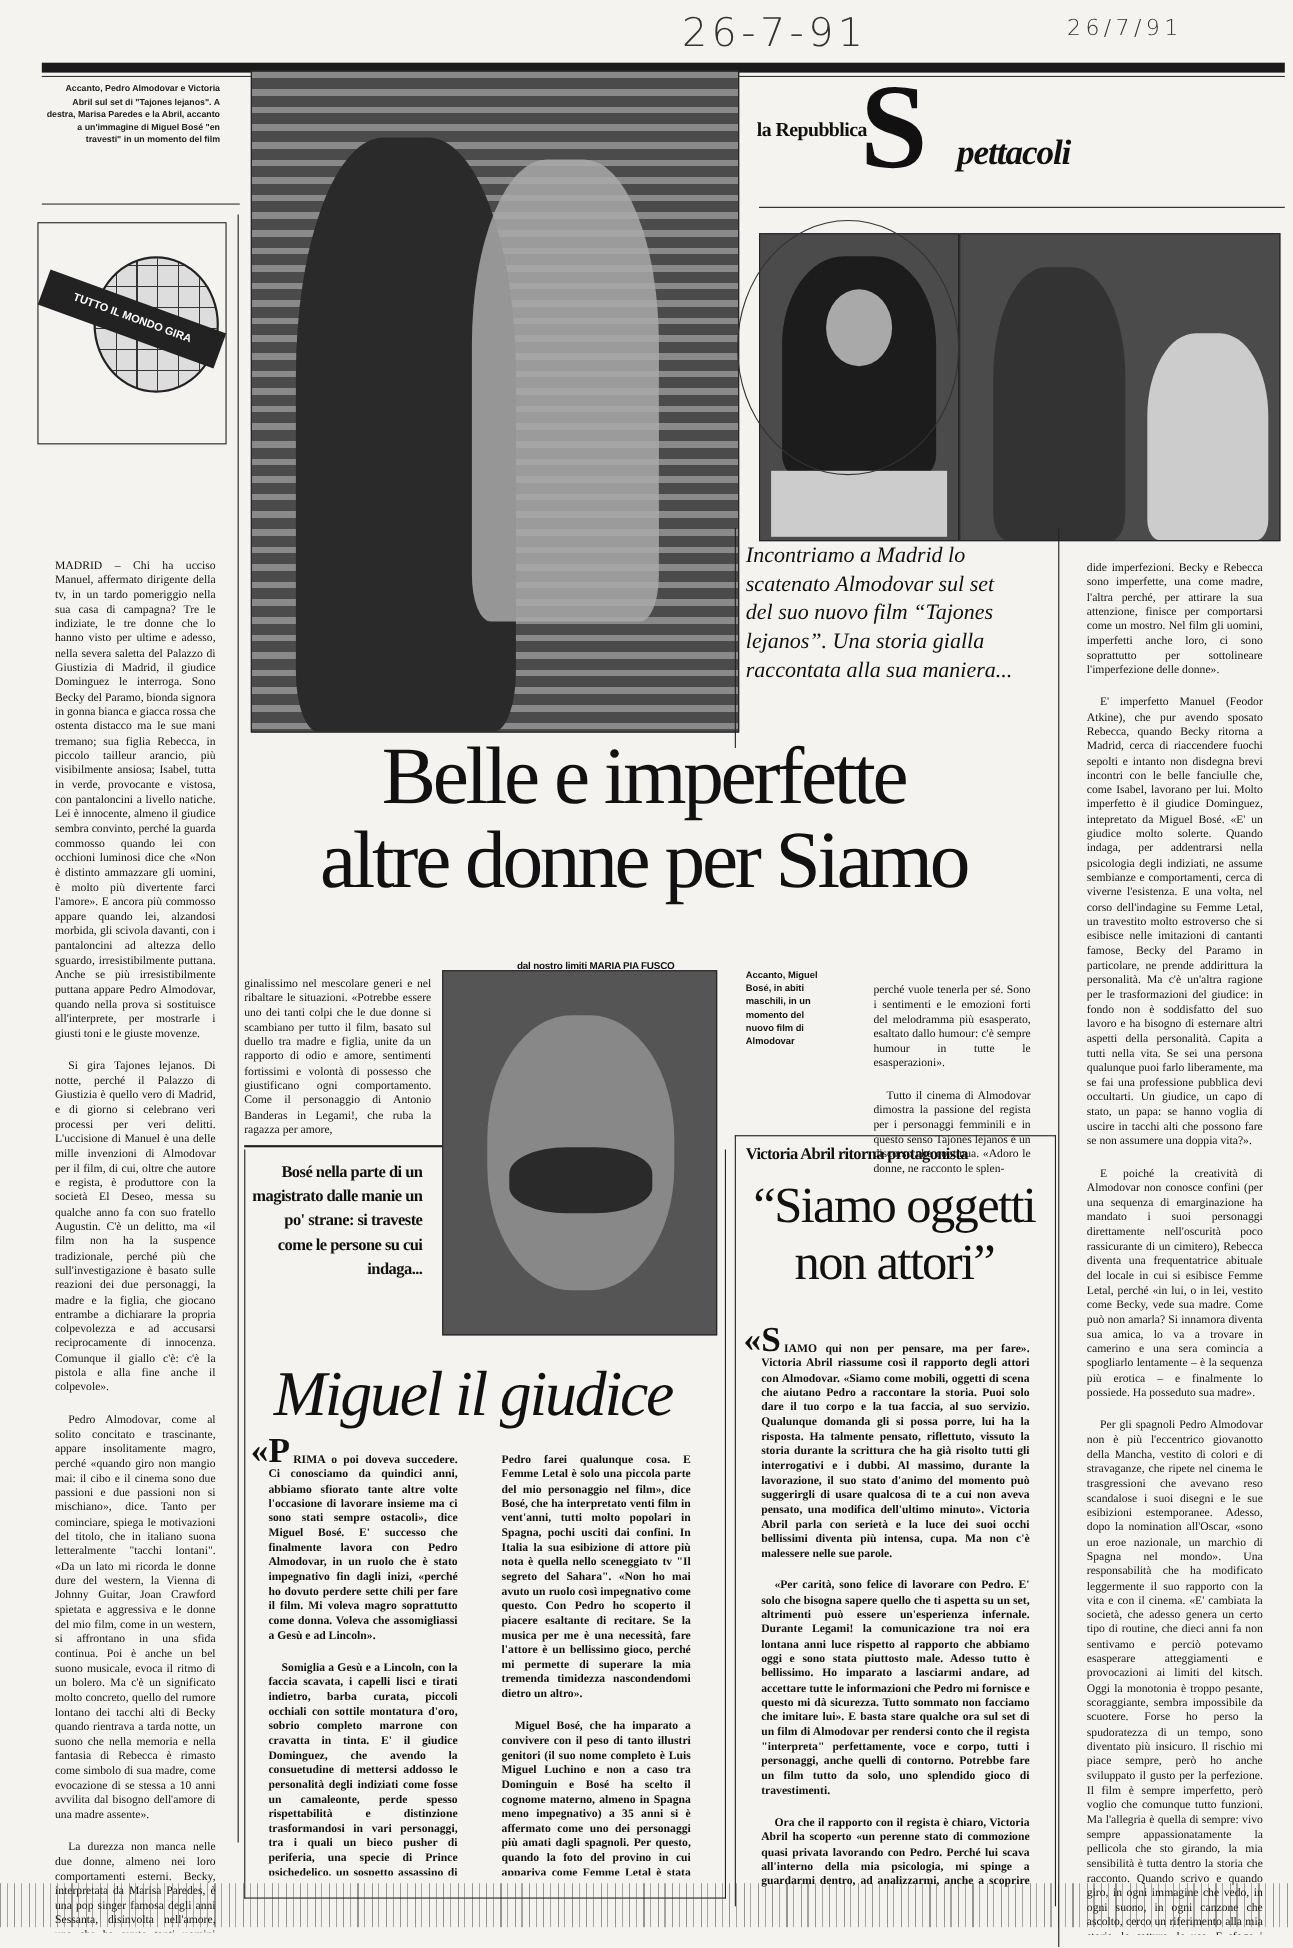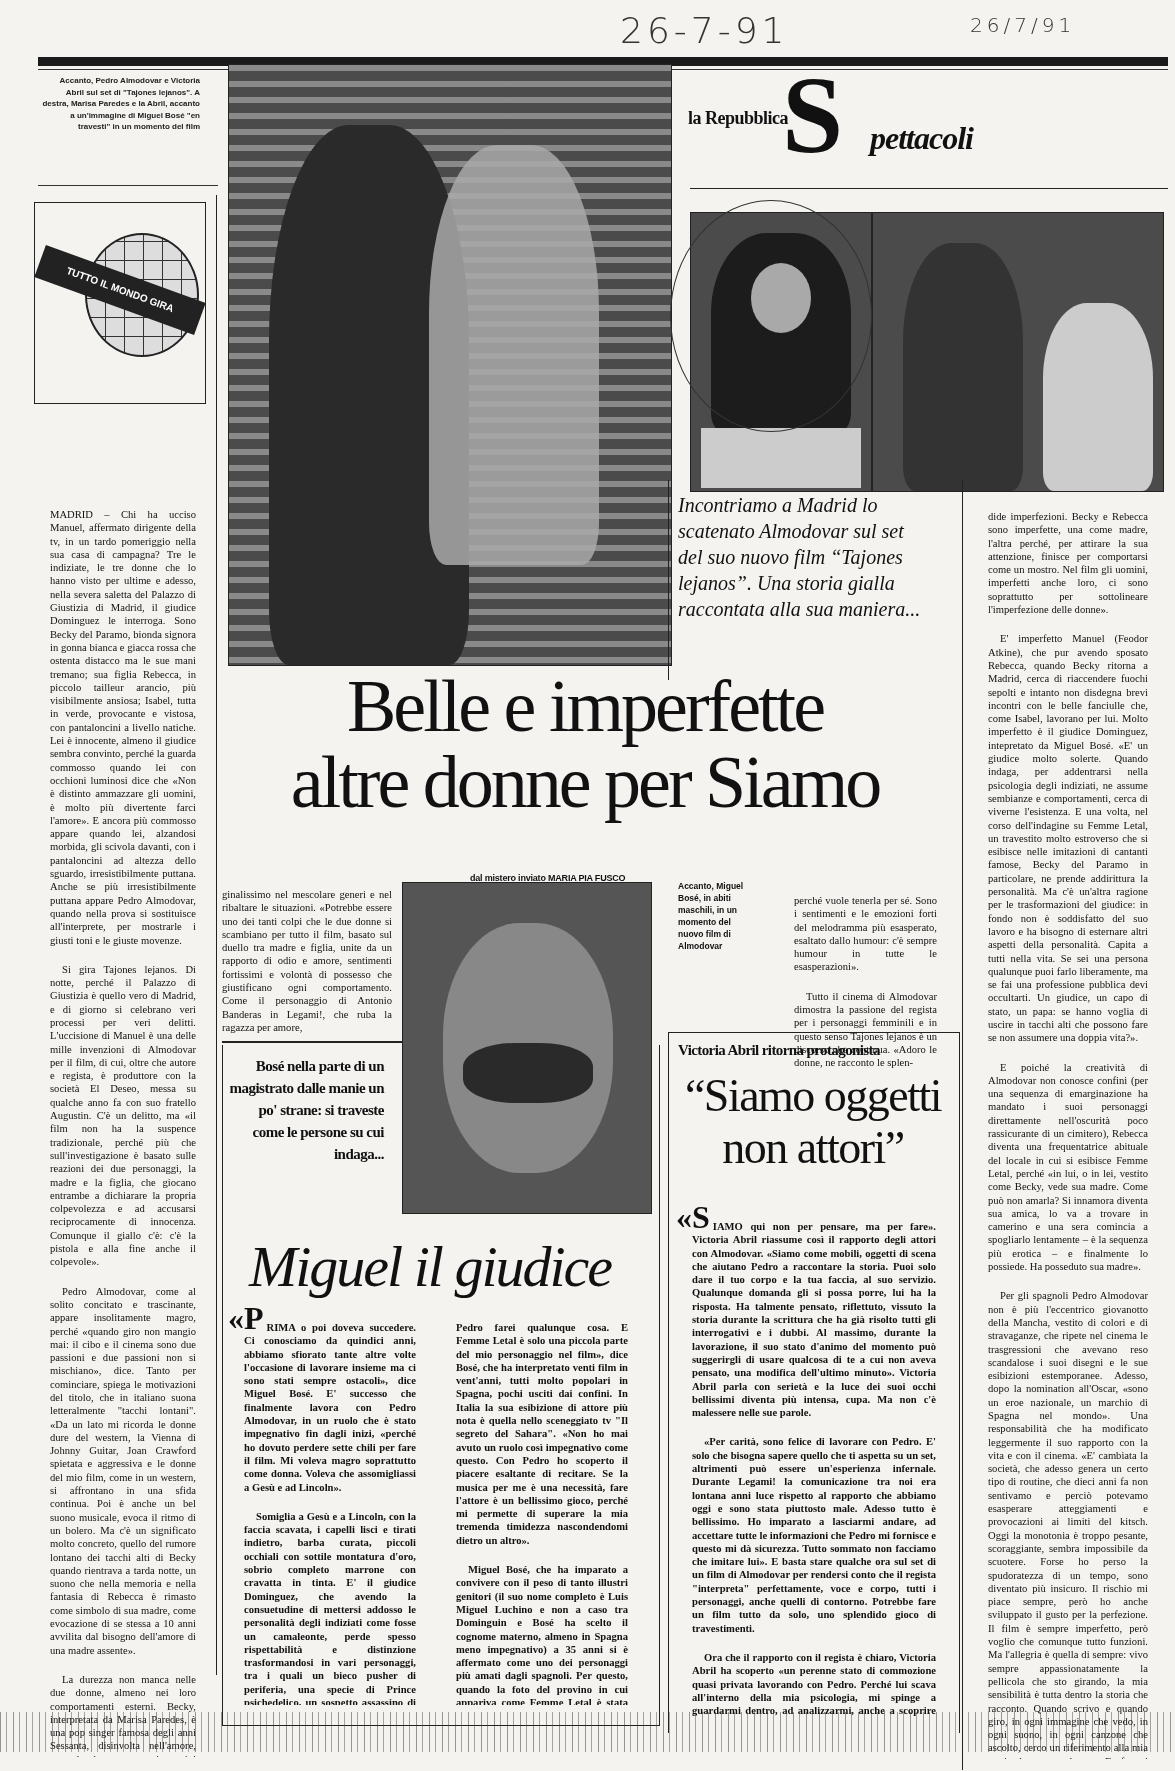--- a/index.html
+++ b/index.html
@@ -87,21 +87,21 @@
   <p>Si gira Tajones lejanos. Di notte, perché il Palazzo di Giustizia è quello vero di Madrid, e di giorno si celebrano veri processi per veri delitti. L'uccisione di Manuel è una delle mille invenzioni di Almodovar per il film, di cui, oltre che autore e regista, è produttore con la società El Deseo, messa su qualche anno fa con suo fratello Augustin. C'è un delitto, ma «il film non ha la suspence tradizionale, perché più che sull'investigazione è basato sulle reazioni dei due personaggi, la madre e la figlia, che giocano entrambe a dichiarare la propria colpevolezza e ad accusarsi reciprocamente di innocenza. Comunque il giallo c'è: c'è la pistola e alla fine anche il colpevole».</p>
   <p>Pedro Almodovar, come al solito concitato e trascinante, appare insolitamente magro, perché «quando giro non mangio mai: il cibo e il cinema sono due passioni e due passioni non si mischiano», dice. Tanto per cominciare, spiega le motivazioni del titolo, che in italiano suona letteralmente "tacchi lontani". «Da un lato mi ricorda le donne dure del western, la Vienna di Johnny Guitar, Joan Crawford spietata e aggressiva e le donne del mio film, come in un western, si affrontano in una sfida continua. Poi è anche un bel suono musicale, evoca il ritmo di un bolero. Ma c'è un significato molto concreto, quello del rumore lontano dei tacchi alti di Becky quando rientrava a tarda notte, un suono che nella memoria e nella fantasia di Rebecca è rimasto come simbolo di sua madre, come evocazione di se stessa a 10 anni avvilita dal bisogno dell'amore di una madre assente».</p>
   <p>La durezza non manca nelle due donne, almeno nei loro comportamenti esterni. Becky, interpretata da Marisa Paredes, è una pop singer famosa degli anni Sessanta, disinvolta nell'amore, una che ha avuto tanti uomini quanti "dischi d'oro" e che non ha esitato ad abbandonare sua figlia. Rebecca, Victoria Abril, dopo aver trascorso l'adolescenza a fare di tutto per imitare sua madre, accumulando un fallimento dopo l'altro, si afferma come anchorwoman. La sua vita è sposata con Manuel, e non è un mistero che Manuel sia stato uno dei loro tempi di amanti di Becky. E quando Manuel viene ammazzato, è lei a dare la notizia in tv, e, per renderla più com-</p>
 </div>
 <div class="abs vline" style="left:216px;top:195px;height:1480px;"></div>
 
 <div class="abs headline">
   <div>Belle e imperfette</div>
   <div>altre donne per Siamo</div>
 </div>
-<div class="abs byline">dal mistero inviato MARIA PIA FUSCO</div>
+<div class="abs byline">dal nostro limiti MARIA PIA FUSCO</div>
 
 <div class="abs col" style="left:222px;top:888px;width:170px;">ginalissimo nel mescolare generi e nel ribaltare le situazioni. «Potrebbe essere uno dei tanti colpi che le due donne si scambiano per tutto il film, basato sul duello tra madre e figlia, unite da un rapporto di odio e amore, sentimenti fortissimi e volontà di possesso che giustificano ogni comportamento. Come il personaggio di Antonio Banderas in Legami!, che ruba la ragazza per amore,</div>
 
 <div class="abs photo" style="left:402px;top:882px;width:248px;height:330px;background:#555;">
   <div class="fig light" style="left:40px;top:40px;width:170px;height:250px;border-radius:45%;background:#888;"></div>
   <div class="fig" style="left:60px;top:160px;width:130px;height:60px;border-radius:40%;background:#2a2a2a;"></div>
 </div>
 
 <div class="abs caption2">Accanto, Miguel Bosé, in abiti maschili, in un momento del nuovo film di Almodovar</div>
 

